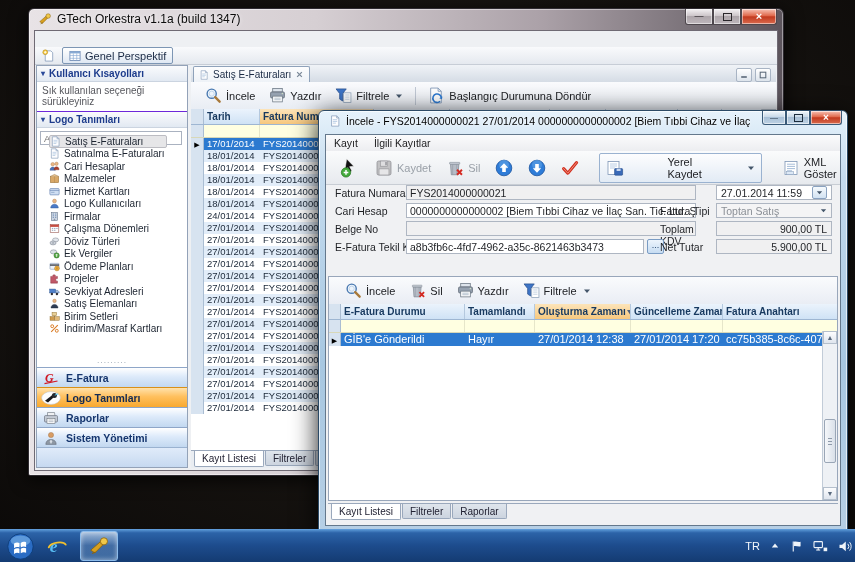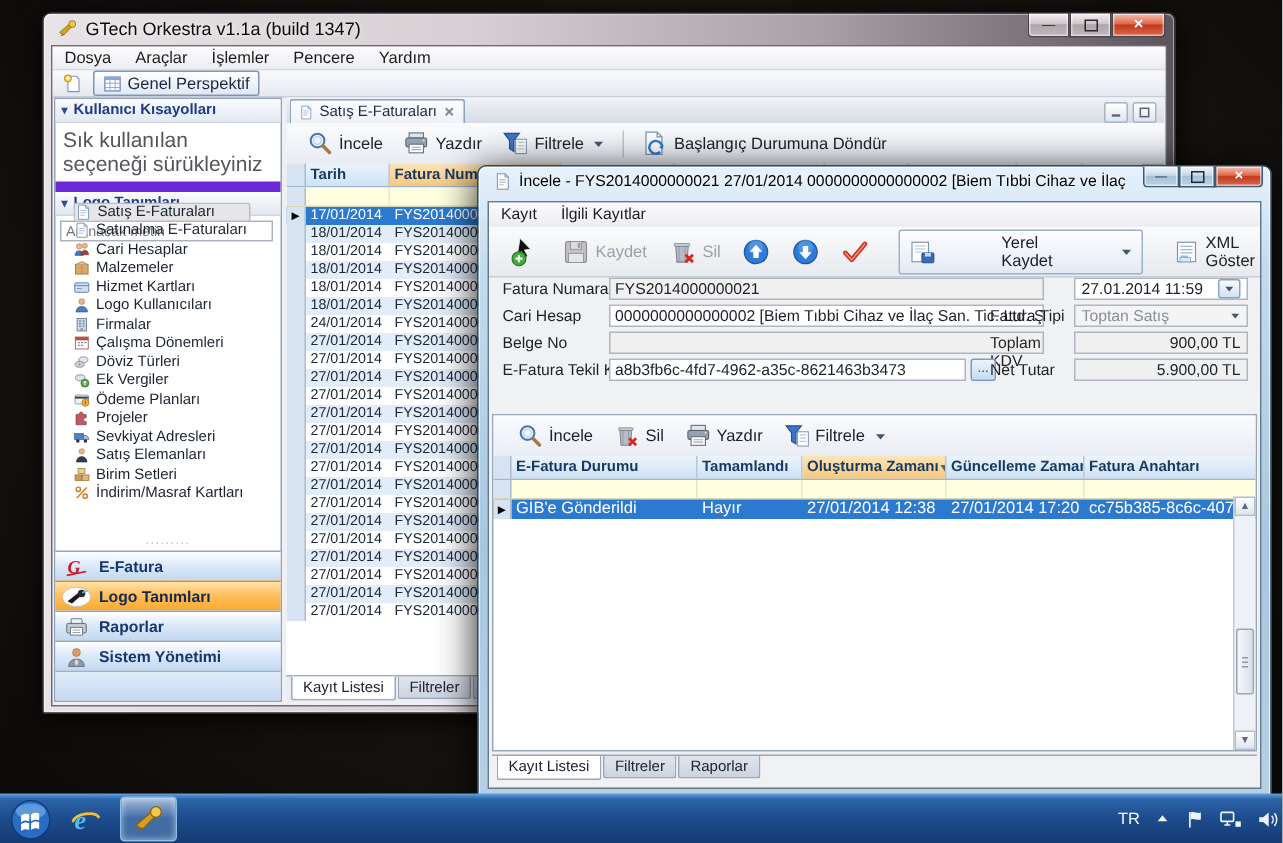--- a/index.html
+++ b/index.html
@@ -51,21 +51,21 @@
   .persp-btn{display:flex;align-items:center;gap:4px;height:15px;padding:0 6px;border:1px solid #7d96b4;border-radius:2px;
     background:linear-gradient(#ffffff,#dfe8f3);font-size:11px;color:#1a2a44;}
   .persp-btn .icon{width:12px;height:12px;}
 
   
   .sidebar{position:absolute;left:1px;top:34px;width:152px;bottom:2px;background:#fff;border:1px solid #93a2b8;box-sizing:border-box;}
   .sb-header{height:15px;display:flex;align-items:center;gap:4px;padding:0 4px;
     background:linear-gradient(#fafbfd,#e2e9f2);border-bottom:1px solid #cbd4e0;
     color:#1d3c8c;font-weight:bold;font-size:10px;}
   .sb-caret{color:#2a4a9a;font-size:8px;}
-  .sb-hint{font-size:14px;color:#55565c;padding:3px 5px 4px 5px;border-bottom:7px solid #6d28d9;}
+  .sb-hint{font-size:10px;color:#55565c;padding:3px 5px 4px 5px;border-bottom:1px solid #6d28d9;}
   .sb-search{display:block;margin:3px;width:142px;height:14px;border:1px solid #aab2c0;font-size:9.5px;padding:0 3px;
     color:#333;box-sizing:border-box;font-family:"Liberation Sans",sans-serif;}
   .tree{position:absolute;top:69px;left:12px;right:2px;bottom:112px;overflow:hidden;}
   .tree-item{display:flex;align-items:center;gap:4px;height:12.5px;font-size:10px;color:#1c2430;white-space:nowrap;}
   .tree-item.selected{background:#e6e6e8;border:1px solid #bcbcc2;border-radius:2px;box-sizing:border-box;width:118px;}
   .ticon{width:11px;height:11px;}
   .nav-stack{position:absolute;bottom:0;left:0;right:0;}
   .splitter-dots{height:7px;text-align:center;color:#94a0ae;font-size:7px;line-height:6px;letter-spacing:1px;}
   .nav-btn{height:19px;border-top:1px solid #8ea6c8;display:flex;align-items:center;gap:5px;padding:0 4px;
     background:linear-gradient(180deg,#ffffff,#ddeafa 45%,#c2d8f0);font-size:10.5px;font-weight:bold;color:#16366e;}
@@ -216,33 +216,20 @@
       <div class="cbtn min">—</div>
       <div class="cbtn">
           <span class="maxglyph"></span>
         </div>
       <div class="cbtn close">
           <span class="x">×</span>
         </div>
     </div>
 
     <div class="mw-client">
-      <div class="mw-menubar">
-
-          <div class="menu-item">Dosya</div>
-
-          <div class="menu-item">Araçlar</div>
-
-          <div class="menu-item">İşlemler</div>
-
-          <div class="menu-item">Pencere</div>
-
-          <div class="menu-item">Yardım</div>
-
-      </div>
 
       <div class="mw-toolbar">
         <div class="small-tool-btn">
           <span class="icon">
               <svg viewBox="0 0 14 14">
                 <path d="M3.5 2h6l2 2v9h-8z" fill="#fff" stroke="#7e96b6" stroke-width="0.8"></path>
                 <circle cx="3.5" cy="3.5" r="2.6" fill="#f8c838" stroke="#b08820" stroke-width="0.6"></circle>
                 <path d="M3.5 2.1v2.8M2.1 3.5h2.8" stroke="#fff" stroke-width="0.9"></path>
               </svg>
             </span>

